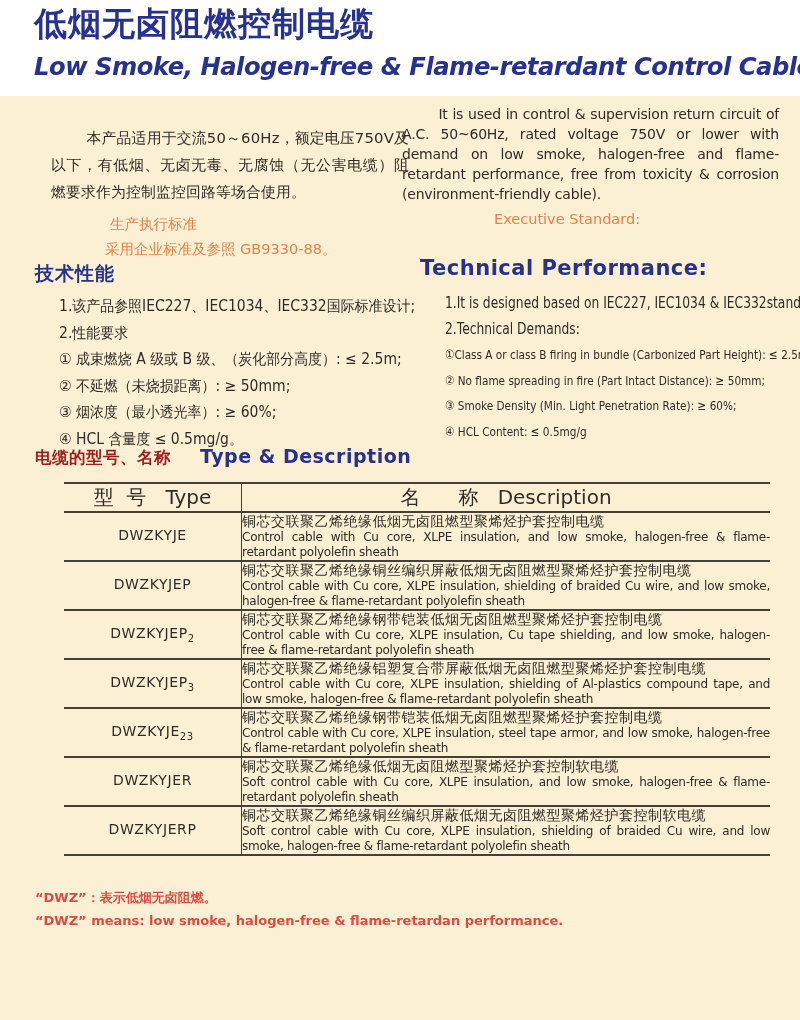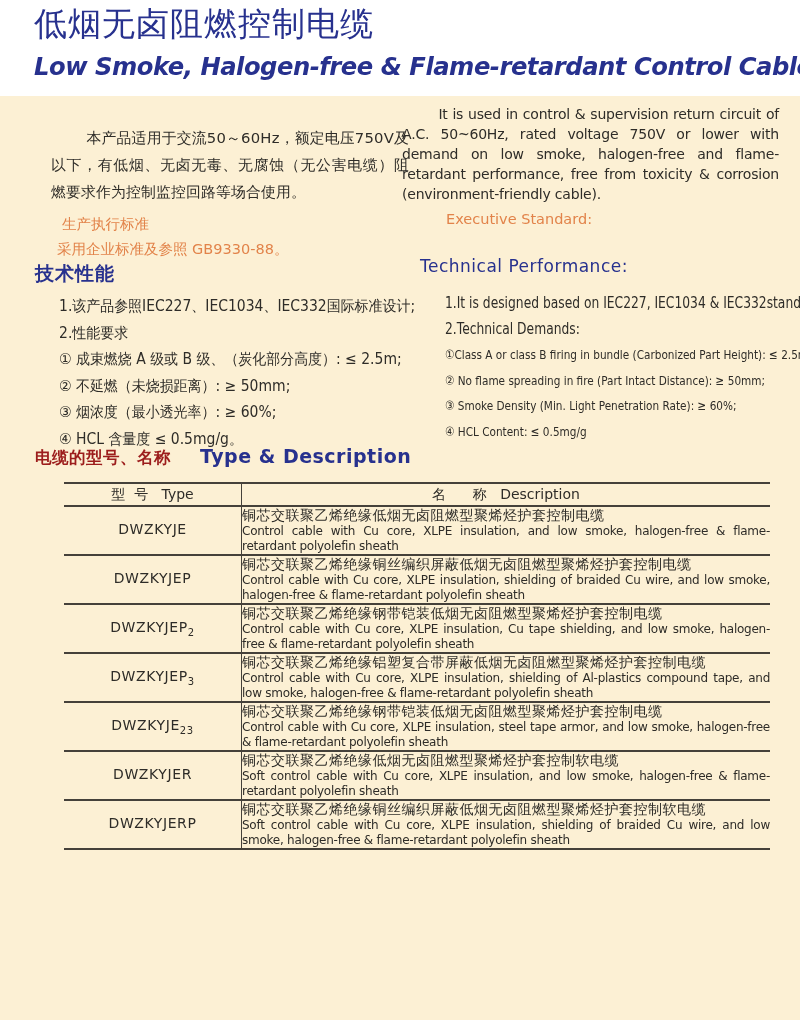--- a/index.html
+++ b/index.html
@@ -3,48 +3,48 @@
 <meta charset="utf-8">
 <style>
   html,body{margin:0;padding:0;}
   .page{
     position:relative; width:800px; height:1020px; overflow:hidden;
     background:var(--cream);
     font-family:"DejaVu Sans","Liberation Sans",sans-serif;
     color:var(--ink);
   }
   .header-band{position:absolute;top:0;left:0;width:800px;height:96px;background:#ffffff;}
-  .title-zh{position:absolute;left:34px;top:2px;font-size:33px;font-weight:normal;color:var(--navy);letter-spacing:1px;white-space:nowrap;}
+  .title-zh{position:absolute;left:34px;top:2px;font-size:33px;font-weight:bold;color:var(--navy);letter-spacing:1px;white-space:nowrap;}
   .title-en{position:absolute;left:34px;top:52px;font-size:25px;font-weight:bold;font-style:italic;color:var(--navy);white-space:nowrap;letter-spacing:-0.5px;transform:scaleX(0.97);transform-origin:left;}
 
   .intro-zh{position:absolute;left:35px;top:108px;width:358px;font-size:14.8px;line-height:27px;text-align:justify;text-indent:2.4em;letter-spacing:0.2px;margin:16px;}
   .intro-en{position:absolute;left:402px;top:104px;width:377px;font-size:14px;line-height:20px;text-align:justify;text-indent:2.6em;letter-spacing:-0.2px;margin:0;}
 
-  .std{color:var(--orange);font-size:14.5px;line-height:25px;}
+  .std{color:var(--orange);font-size:14.5px;line-height:25px;margin-left:48px;}
   .std-zh{position:absolute;left:57px;top:212px;}
   .std-zh .l1{margin-left:5px;}
   .std-en{position:absolute;left:446px;top:206px;line-height:26px;}
 
   .tech-h-zh{position:absolute;left:35px;top:261px;font-size:19px;font-weight:bold;color:var(--navy);letter-spacing:1px;margin:0;}
-  .tech-h-en{position:absolute;left:420px;top:256px;font-size:17px;font-weight:normal;color:var(--navy);letter-spacing:0.5px;margin:0;}
+  .tech-h-en{position:absolute;left:420px;top:256px;font-size:21px;font-weight:bold;color:var(--navy);letter-spacing:0.5px;margin:0;}
 
   .tech-list-zh{position:absolute;left:59px;top:293px;font-size:15px;line-height:26.5px;white-space:nowrap;transform:scaleX(0.93);transform-origin:left;}
   .tech-list-en{position:absolute;left:445px;top:291px;font-size:15px;line-height:25.5px;white-space:nowrap;transform:scaleX(0.82);transform-origin:left;}
   .tech-list-en .small{font-size:12.8px;}
 
   .sec-h-zh{position:absolute;left:35px;top:447px;font-size:16.5px;font-weight:bold;color:var(--dark-red);letter-spacing:0.5px;}
   .sec-h-en{position:absolute;left:200px;top:445px;font-size:19px;font-weight:bold;color:var(--navy);letter-spacing:0.5px;}
 
   table.types{
     position:absolute;left:64px;top:482px;width:706px;
     border-collapse:collapse;table-layout:fixed;
     border-top:2px solid var(--table-border);
   }
   table.types th{
-    font-weight:normal;font-size:14px;height:21px;padding:0;
+    font-weight:normal;font-size:20px;height:21px;padding:0;
     border-bottom:2.5px solid var(--table-border);white-space:pre;text-align:center;
   }
   table.types td{border-bottom:2px solid var(--table-border);vertical-align:middle;padding:0;margin-top:11px;}
   .col-type{width:177px;}
   th.col-type, td.type-cell{border-right:1.5px solid var(--table-border);}
   td.type-cell{text-align:center;font-size:14px;letter-spacing:0.6px;}
   td.type-cell sub{font-size:10px;}
   td.desc-cell{padding:2px 6px 3px 10px;}
   .cn-line{font-size:14px;line-height:17px;letter-spacing:0.5px;}
   .en-line{font-size:12px;line-height:15px;letter-spacing:-0.25px;text-align:justify;}
@@ -149,14 +149,18 @@
       <tr>
         <td class="type-cell"><span>DWZKYJERP</span><sub></sub></td>
         <td class="desc-cell">
           <div class="cn-line">铜芯交联聚乙烯绝缘铜丝编织屏蔽低烟无卤阻燃型聚烯烃护套控制软电缆</div>
           <div class="en-line">Soft control cable with Cu core, XLPE insulation, shielding of braided Cu wire, and low smoke, halogen-free &amp; flame-retardant polyolefin sheath</div>
         </td>
       </tr>
     </tbody>
   </table>
 
+  <div class="footnote">
+    <div>“DWZ”：表示低烟无卤阻燃。</div>
+    <div>“DWZ”  means: low smoke, halogen-free &amp; flame-retardan performance.</div>
+  </div>
 
 </div>
 
 </body></html>

